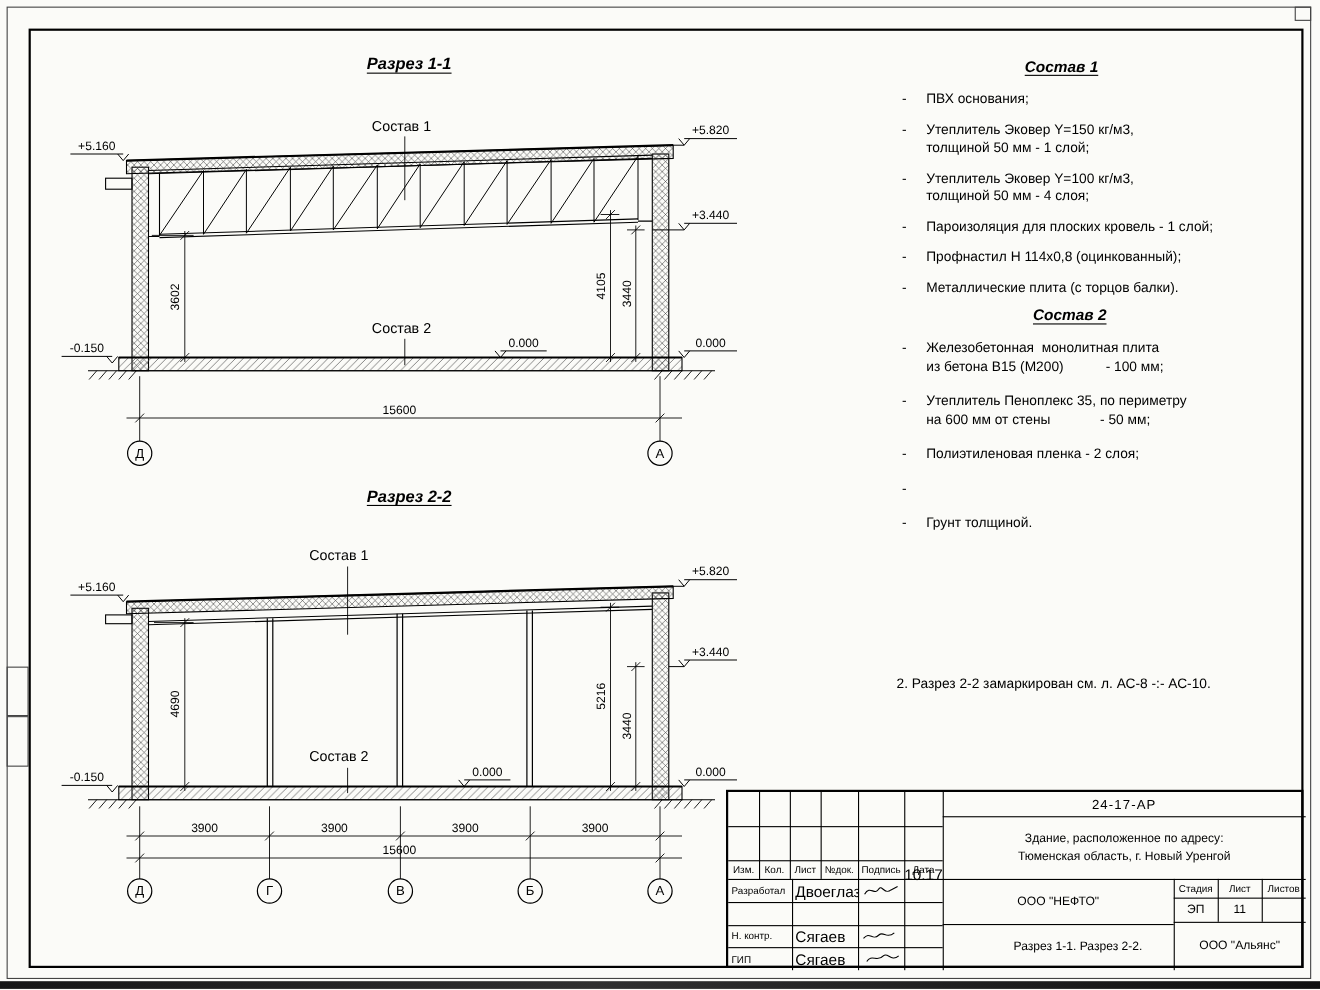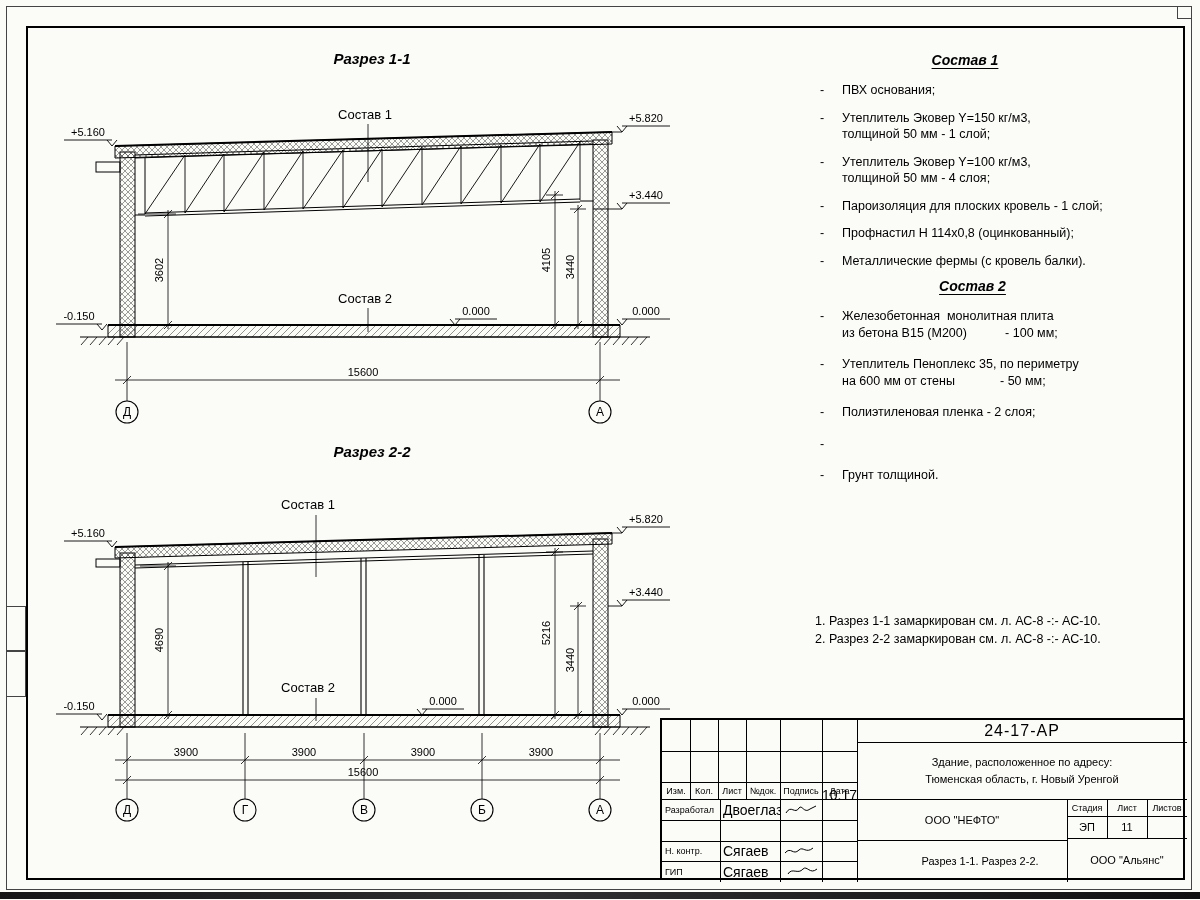--- a/index.html
+++ b/index.html
@@ -5,36 +5,36 @@
   *{margin:0;padding:0;box-sizing:border-box}
   html,body{width:1200px;height:900px}
   body{position:relative;background:#fbfbf8;font-family:"Liberation Sans",sans-serif;color:#000;overflow:hidden}
   .abs{position:absolute}
   .outer-frame{position:absolute;left:6px;top:6px;width:1186px;height:884px;border:1px solid #444}
   .main-frame{position:absolute;left:26px;top:26px;width:1159px;height:854px;border:2px solid #000}
   .corner-box{position:absolute;left:1177px;top:6px;width:15px;height:13px;border:1px solid #444}
   .margin-cell{position:absolute;left:6px;width:20px;border:1px solid #444}
   .scan-edge{position:absolute;left:0;top:892px;width:1200px;height:7px;background:linear-gradient(to right,#161616 0%,#303030 45%,#101010 100%)}
   .sec-title{position:absolute;font-size:15px;font-weight:bold;font-style:italic;text-align:center;width:230px}
-  .sec-title span{text-underline-offset:3px}
+  .sec-title span{text-decoration:underline;text-underline-offset:3px}
   .drw{position:absolute}
   .comp-block{position:absolute}
   .comp-heading{text-align:center;font-size:14px;font-weight:bold;font-style:italic;margin-bottom:14px}
   .comp-heading span{text-decoration:underline;text-underline-offset:3px}
   .comp-item{display:flex;padding-left:20px;margin-bottom:11px;font-size:12.5px;line-height:1.32}
   .comp-item .dash{width:22px;flex:none}
   .comp-item .txt{white-space:pre-wrap}
   .comp2 .comp-item{margin-bottom:15px}
   .notes{position:absolute;font-size:12.5px;line-height:1.45}
   .tb{position:absolute;left:660px;top:718px;width:525px;height:162px;border:2px solid #000}
   .tb .hl{position:absolute;height:1px;background:#000}
   .tb .vl{position:absolute;width:1px;background:#000}
   .tb .cell{position:absolute;display:flex;align-items:center;justify-content:center;text-align:center;overflow:hidden}
   .tb .left{justify-content:flex-start;text-align:left;padding-left:3px}
-  .f9{font-size:9px}.f95{font-size:14px}.f11{font-size:11px}.f12{font-size:16px;letter-spacing:1px}
+  .f9{font-size:9px}.f95{font-size:14px}.f11{font-size:11px}.f12{font-size:12px;letter-spacing:1px}
   .pre{white-space:pre-line;line-height:1.5}
 </style>
 </head>
 <body>
 
 <div class="outer-frame"></div>
 <div class="main-frame"></div>
 <div class="corner-box"></div>
 <div class="margin-cell" style="top:606px;height:45px"></div>
 <div class="margin-cell" style="top:651px;height:46px"></div>
@@ -319,21 +319,21 @@
   <div class="comp-item">
       <span class="dash">-</span>
       <span class="txt">Пароизоляция для плоских кровель - 1 слой;</span>
     </div>
   <div class="comp-item">
       <span class="dash">-</span>
       <span class="txt">Профнастил Н 114х0,8 (оцинкованный);</span>
     </div>
   <div class="comp-item">
       <span class="dash">-</span>
-      <span class="txt">Металлические фермы (с кровель балки).</span>
+      <span class="txt">Металлические плита (с торцов балки).</span>
     </div>
 </div>
 
 <div class="comp-block comp2" style="left:800px;top:278px;width:345px">
   <div class="comp-heading"><span>Состав 2</span></div>
   <div class="comp-item">
       <span class="dash">-</span>
       <span class="txt">Железобетонная  монолитная плита
 из бетона В15 (М200)           - 100 мм;</span>
     </div>
@@ -349,21 +349,20 @@
   <div class="comp-item">
       <span class="dash">-</span>
     </div>
   <div class="comp-item">
       <span class="dash">-</span>
       <span class="txt">Грунт толщиной.</span>
     </div>
 </div>
 
 <div class="notes" style="left:815px;top:612px;width:360px">
-  <div>1. Разрез 1-1 замаркирован см. л. АС-8 -:- АС-10.</div>
   <div>2. Разрез 2-2 замаркирован см. л. АС-8 -:- АС-10.</div>
 </div>
 
 <div class="tb">
 
   <div class="vl" style="left:195px;top:0;height:162px"></div>
   <div class="vl" style="left:118px;top:0;height:162px"></div>
   <div class="vl" style="left:160px;top:0;height:162px"></div>
   <div class="vl" style="left:28px;top:0;height:79px"></div>
   <div class="vl" style="left:56px;top:0;height:79px"></div>

